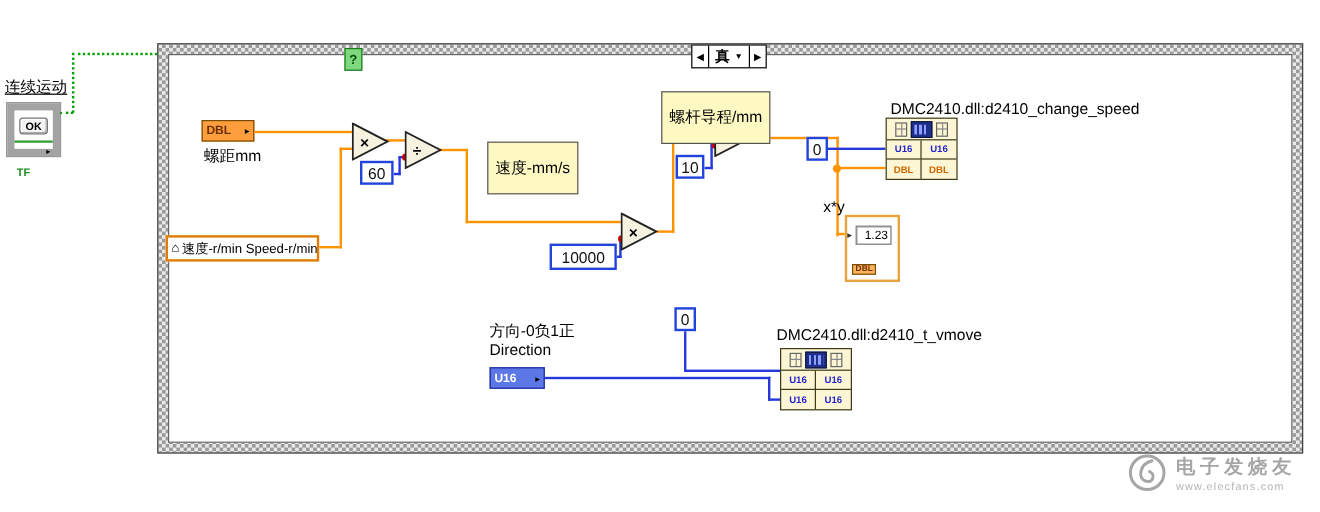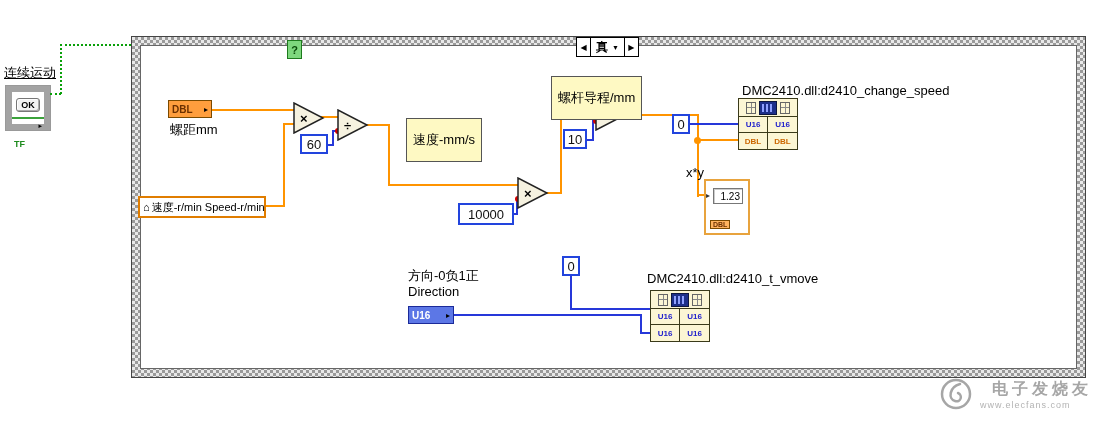--- a/index.html
+++ b/index.html
@@ -75,21 +75,21 @@
   .indic{position:absolute;left:704px;top:179px;width:46px;height:56px;background:#fff;
     border:2px solid #e8a33d;box-sizing:border-box;}
   .indic .inarr{position:absolute;left:0px;top:10px;font-size:8px;color:#333;}
   .ind-disp{position:absolute;left:7px;top:7px;width:30px;height:16px;border:1px solid #777;
     box-shadow:inset 1px 1px 0 #ccc;font-size:10px;display:flex;align-items:center;
     justify-content:flex-end;padding-right:2px;color:#000;box-sizing:border-box;}
   .ind-type{position:absolute;left:4px;bottom:4px;font-size:7px;font-weight:bold;color:#6b3000;
     background:#ffb45e;border:1px solid #7a4a00;padding:0 2px;}
   
   .wm{position:absolute;left:938px;top:376px;display:flex;align-items:center;gap:6px;color:#a6a6a6;}
-  .wm-title{font-size:16px;font-weight:bold;letter-spacing:4px;color:#a6a6a6;white-space:nowrap;margin-left:12px;}
+  .wm-title{font-size:16px;font-weight:bold;letter-spacing:4px;color:#a6a6a6;white-space:nowrap;}
   .wm-url{font-size:9px;color:#b3b3b3;letter-spacing:1px;}
 </style>
 </head>
 <body>
 
 <div id="stage">
 
   <div class="frame">
     <div class="frame-inner"></div>
   </div>

